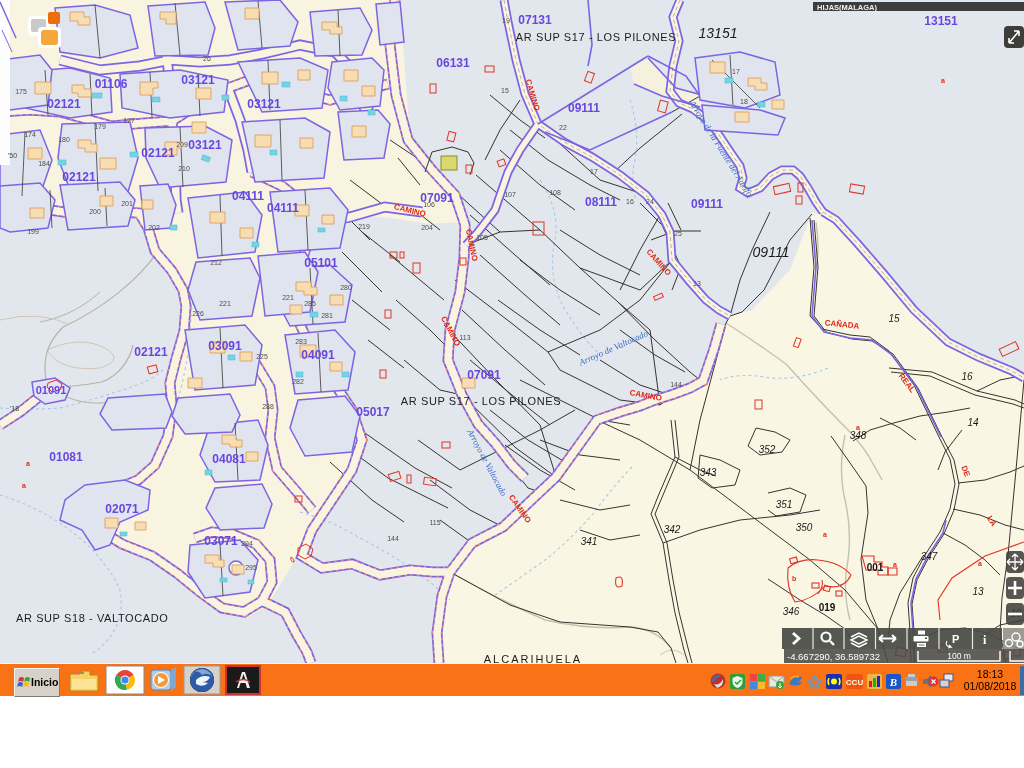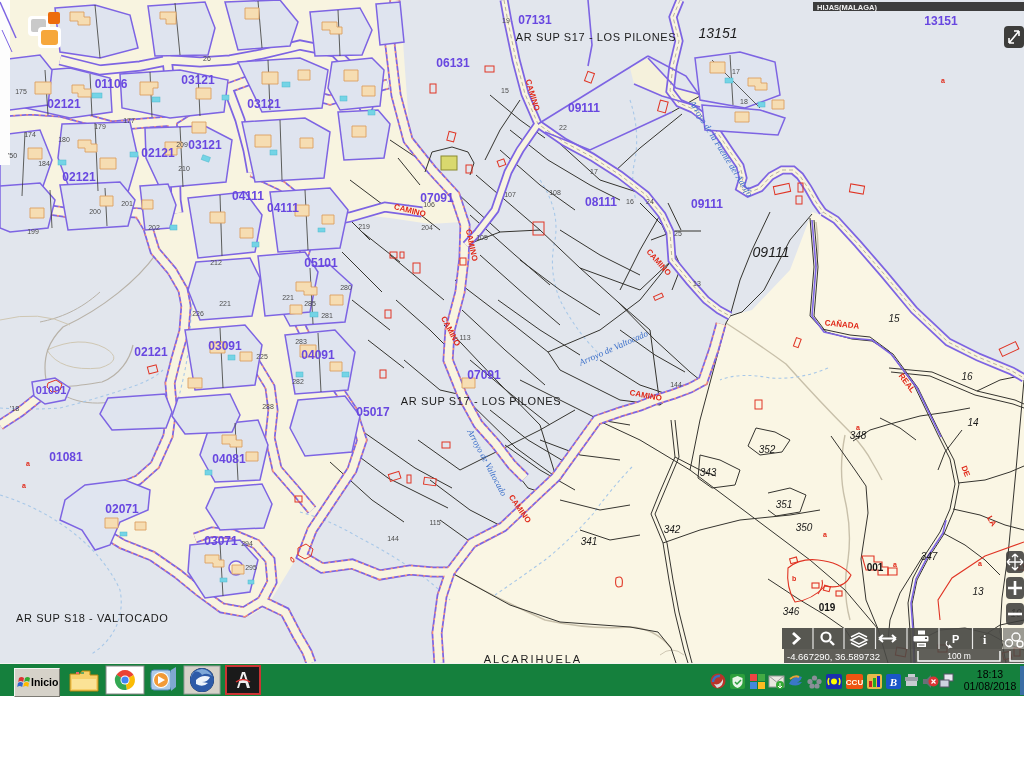--- a/index.html
+++ b/index.html
@@ -1,17 +1,17 @@
 <!DOCTYPE html>
 <html><head>
 <meta charset="utf-8">
 <style>
 html,body{margin:0;padding:0;width:1024px;height:768px;overflow:hidden;background:#fff;font-family:"Liberation Sans",sans-serif;}
 #map{position:absolute;left:0;top:0;width:1024px;height:663px;}
-#tb{position:absolute;left:0;top:663px;width:1024px;height:33px;background:#15803d;border-top:1px solid #f4f3f0;box-sizing:border-box;}
+#tb{position:absolute;left:0;top:663px;width:1024px;height:33px;background:#f97316;border-top:1px solid #f4f3f0;box-sizing:border-box;}
 .qbtn{position:absolute;top:4px;height:27px;background:#d6d2c9;border:1px solid;border-color:#f5f4f1 #7d7b74 #7d7b74 #f5f4f1;}
 </style>
 </head>
 <body>
 <div id="map">
 <svg width="1024" height="663" viewBox="0 0 1024 663" xmlns="http://www.w3.org/2000/svg">
 <rect x="0" y="0" width="1024" height="663" fill="#e2e6ed"></rect>
 
 <g fill="#f8f4e0" stroke="none">
   <polygon points="10,0 400,0 410,140 435,170 458,198 462,222 430,224 390,218 352,214 312,230 302,260 292,290 298,320 312,350 332,380 352,410 362,440 352,470 332,500 310,535 288,572 268,605 250,616 228,612 205,598 178,576 150,558 120,542 95,528 88,506 110,492 140,478 158,462 168,436 172,406 170,385 176,359 184,331 186,306 183,290 172,271 155,251 148,228 139,214 100,211 60,208 20,207 0,200 0,50 8,40"></polygon>

